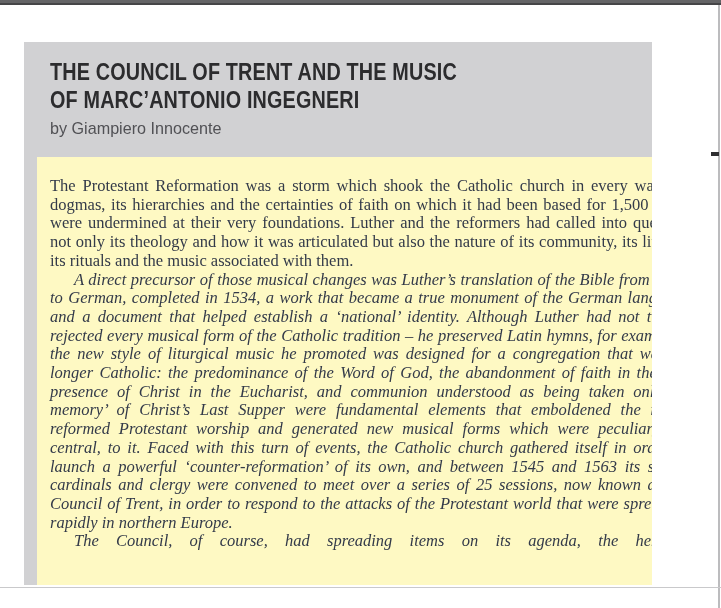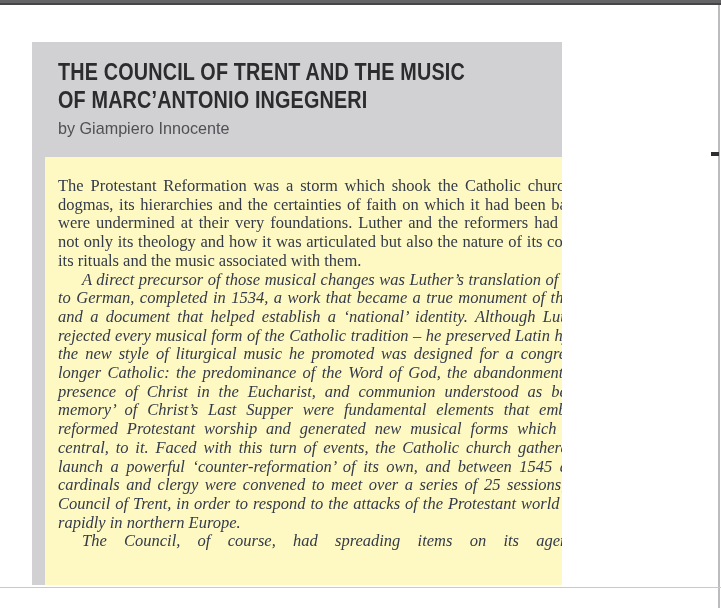--- a/index.html
+++ b/index.html
@@ -16,24 +16,23 @@
   }
   .right-edge{
     position:absolute;top:5px;right:1px;width:2px;bottom:0;
     background:#bcbcbe;
   }
   .edge-tick{
     position:absolute;left:711px;top:152px;width:8px;height:4px;
     background:#2e2e30;
   }
   .header-panel{
-    position:absolute;left:24px;top:42px;width:530px;height:543px;
+    position:absolute;left:24px;top:42px;width:628px;height:543px;
     background:#d1d1d3;
     overflow:hidden;
-    margin-left:8px;
   }
   .title{
     position:absolute;left:26px;top:16px;width:780px;
     font-weight:bold;
     font-size:23px;line-height:28px;
     letter-spacing:0.2px;
     color:#2c2c2e;
     transform:scaleX(0.86);
     transform-origin:left top;
     white-space:pre-line;

